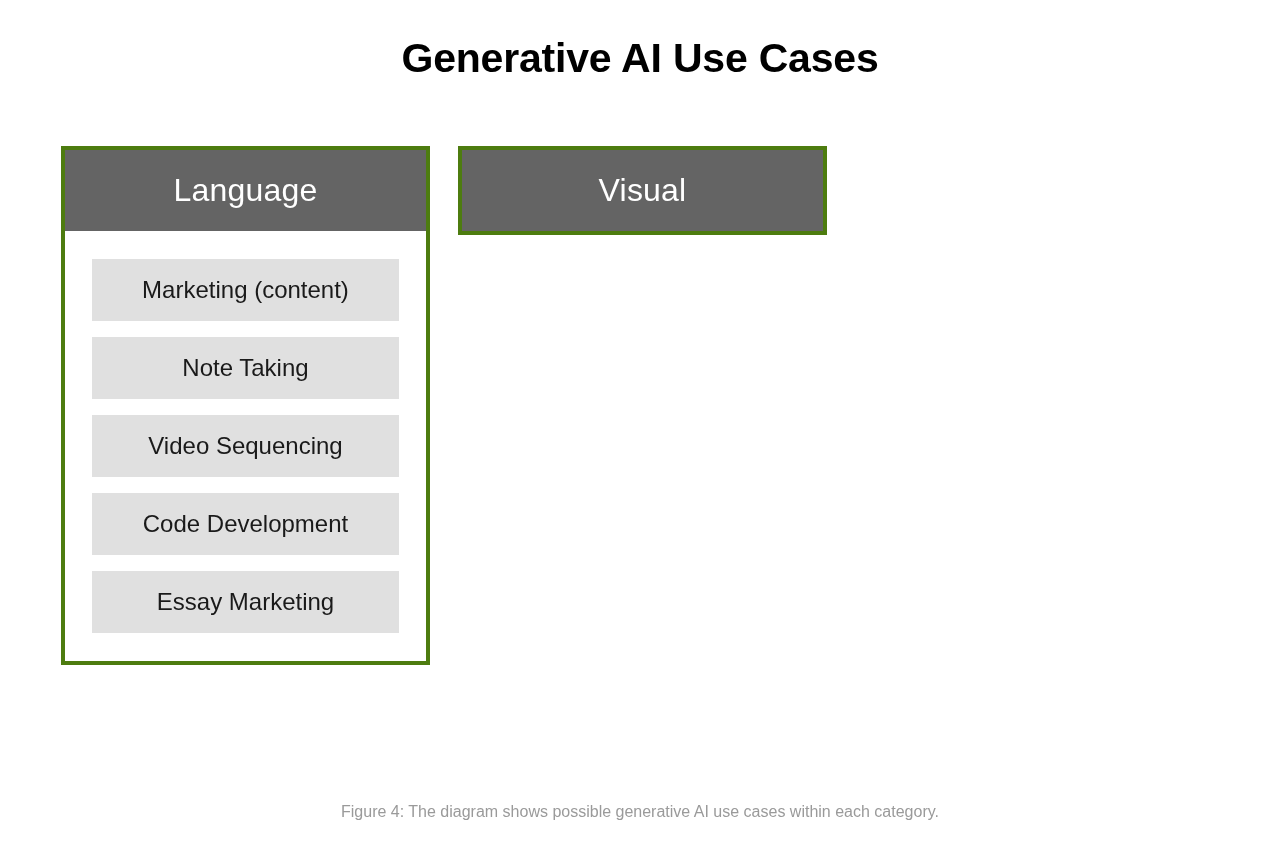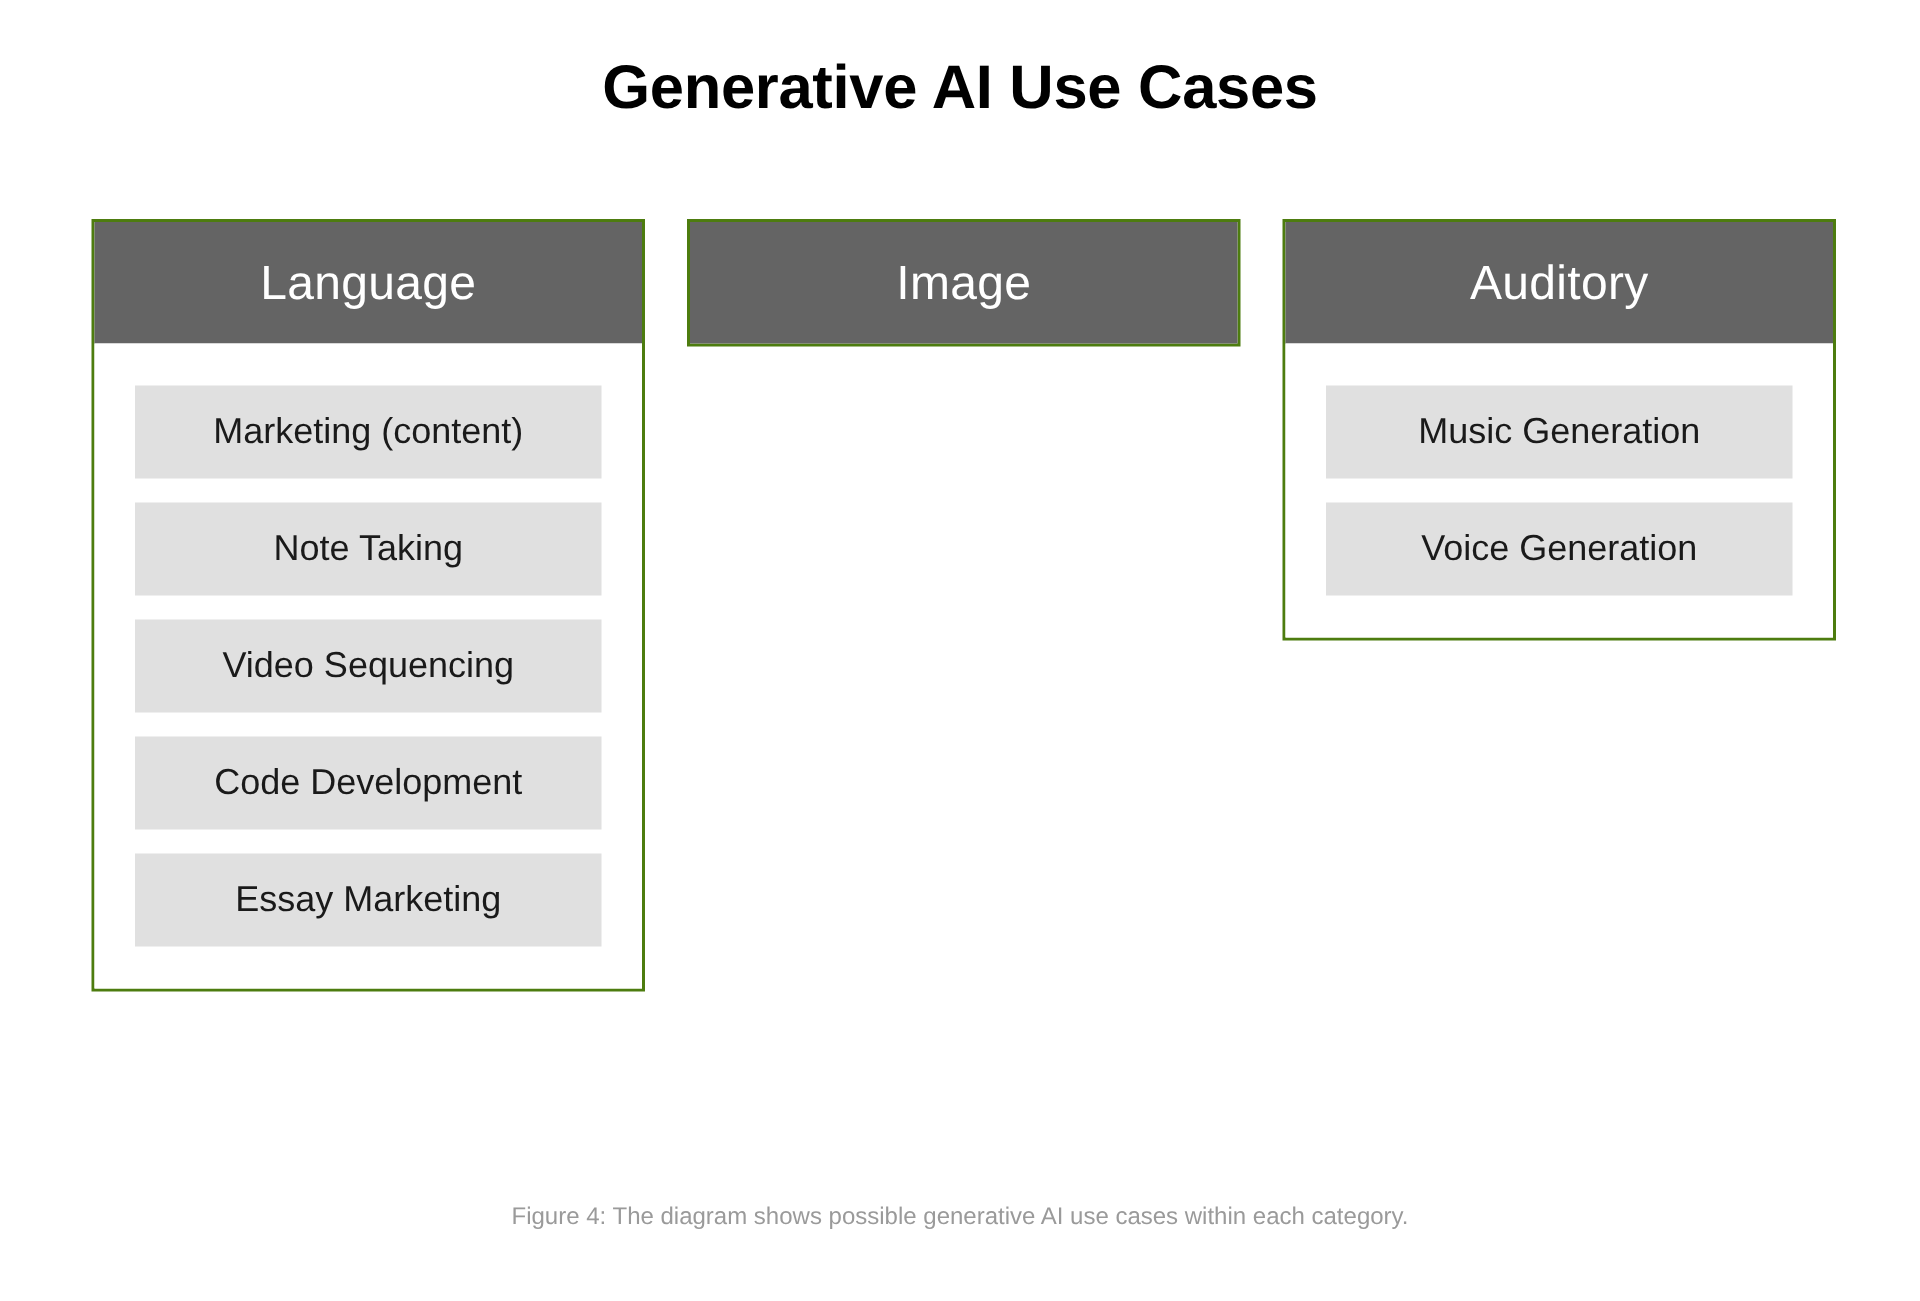--- a/index.html
+++ b/index.html
@@ -32,21 +32,21 @@
     left: 61px;
     width: 1164px;
     display: flex;
     align-items: flex-start;
     gap: 28px;
   }
 
   .category-card {
     width: 369px;
     box-sizing: border-box;
-    border: 2px solid #4d7c0f;
+    border: 4px solid #4d7c0f;
     background: #ffffff;
     display: flex;
     flex-direction: column;
   }
 
   .category-header {
     background: #646464;
     color: #ffffff;
     text-align: center;
     font-size: 32px;
@@ -97,26 +97,19 @@
     <div class="category-body">
       <div class="use-case-item">Marketing (content)</div>
       <div class="use-case-item">Note Taking</div>
       <div class="use-case-item">Video Sequencing</div>
       <div class="use-case-item">Code Development</div>
       <div class="use-case-item">Essay Marketing</div>
     </div>
   </div>
 
   <div class="category-card">
-    <div class="category-header">Image</div>
+    <div class="category-header">Visual</div>
   </div>
 
-  <div class="category-card">
-    <div class="category-header">Auditory</div>
-    <div class="category-body">
-      <div class="use-case-item">Music Generation</div>
-      <div class="use-case-item">Voice Generation</div>
-    </div>
-  </div>
 
 </div>
 
 <div class="figure-caption">Figure 4: The diagram shows possible generative AI use cases within each category.</div>
 
 </body></html>

